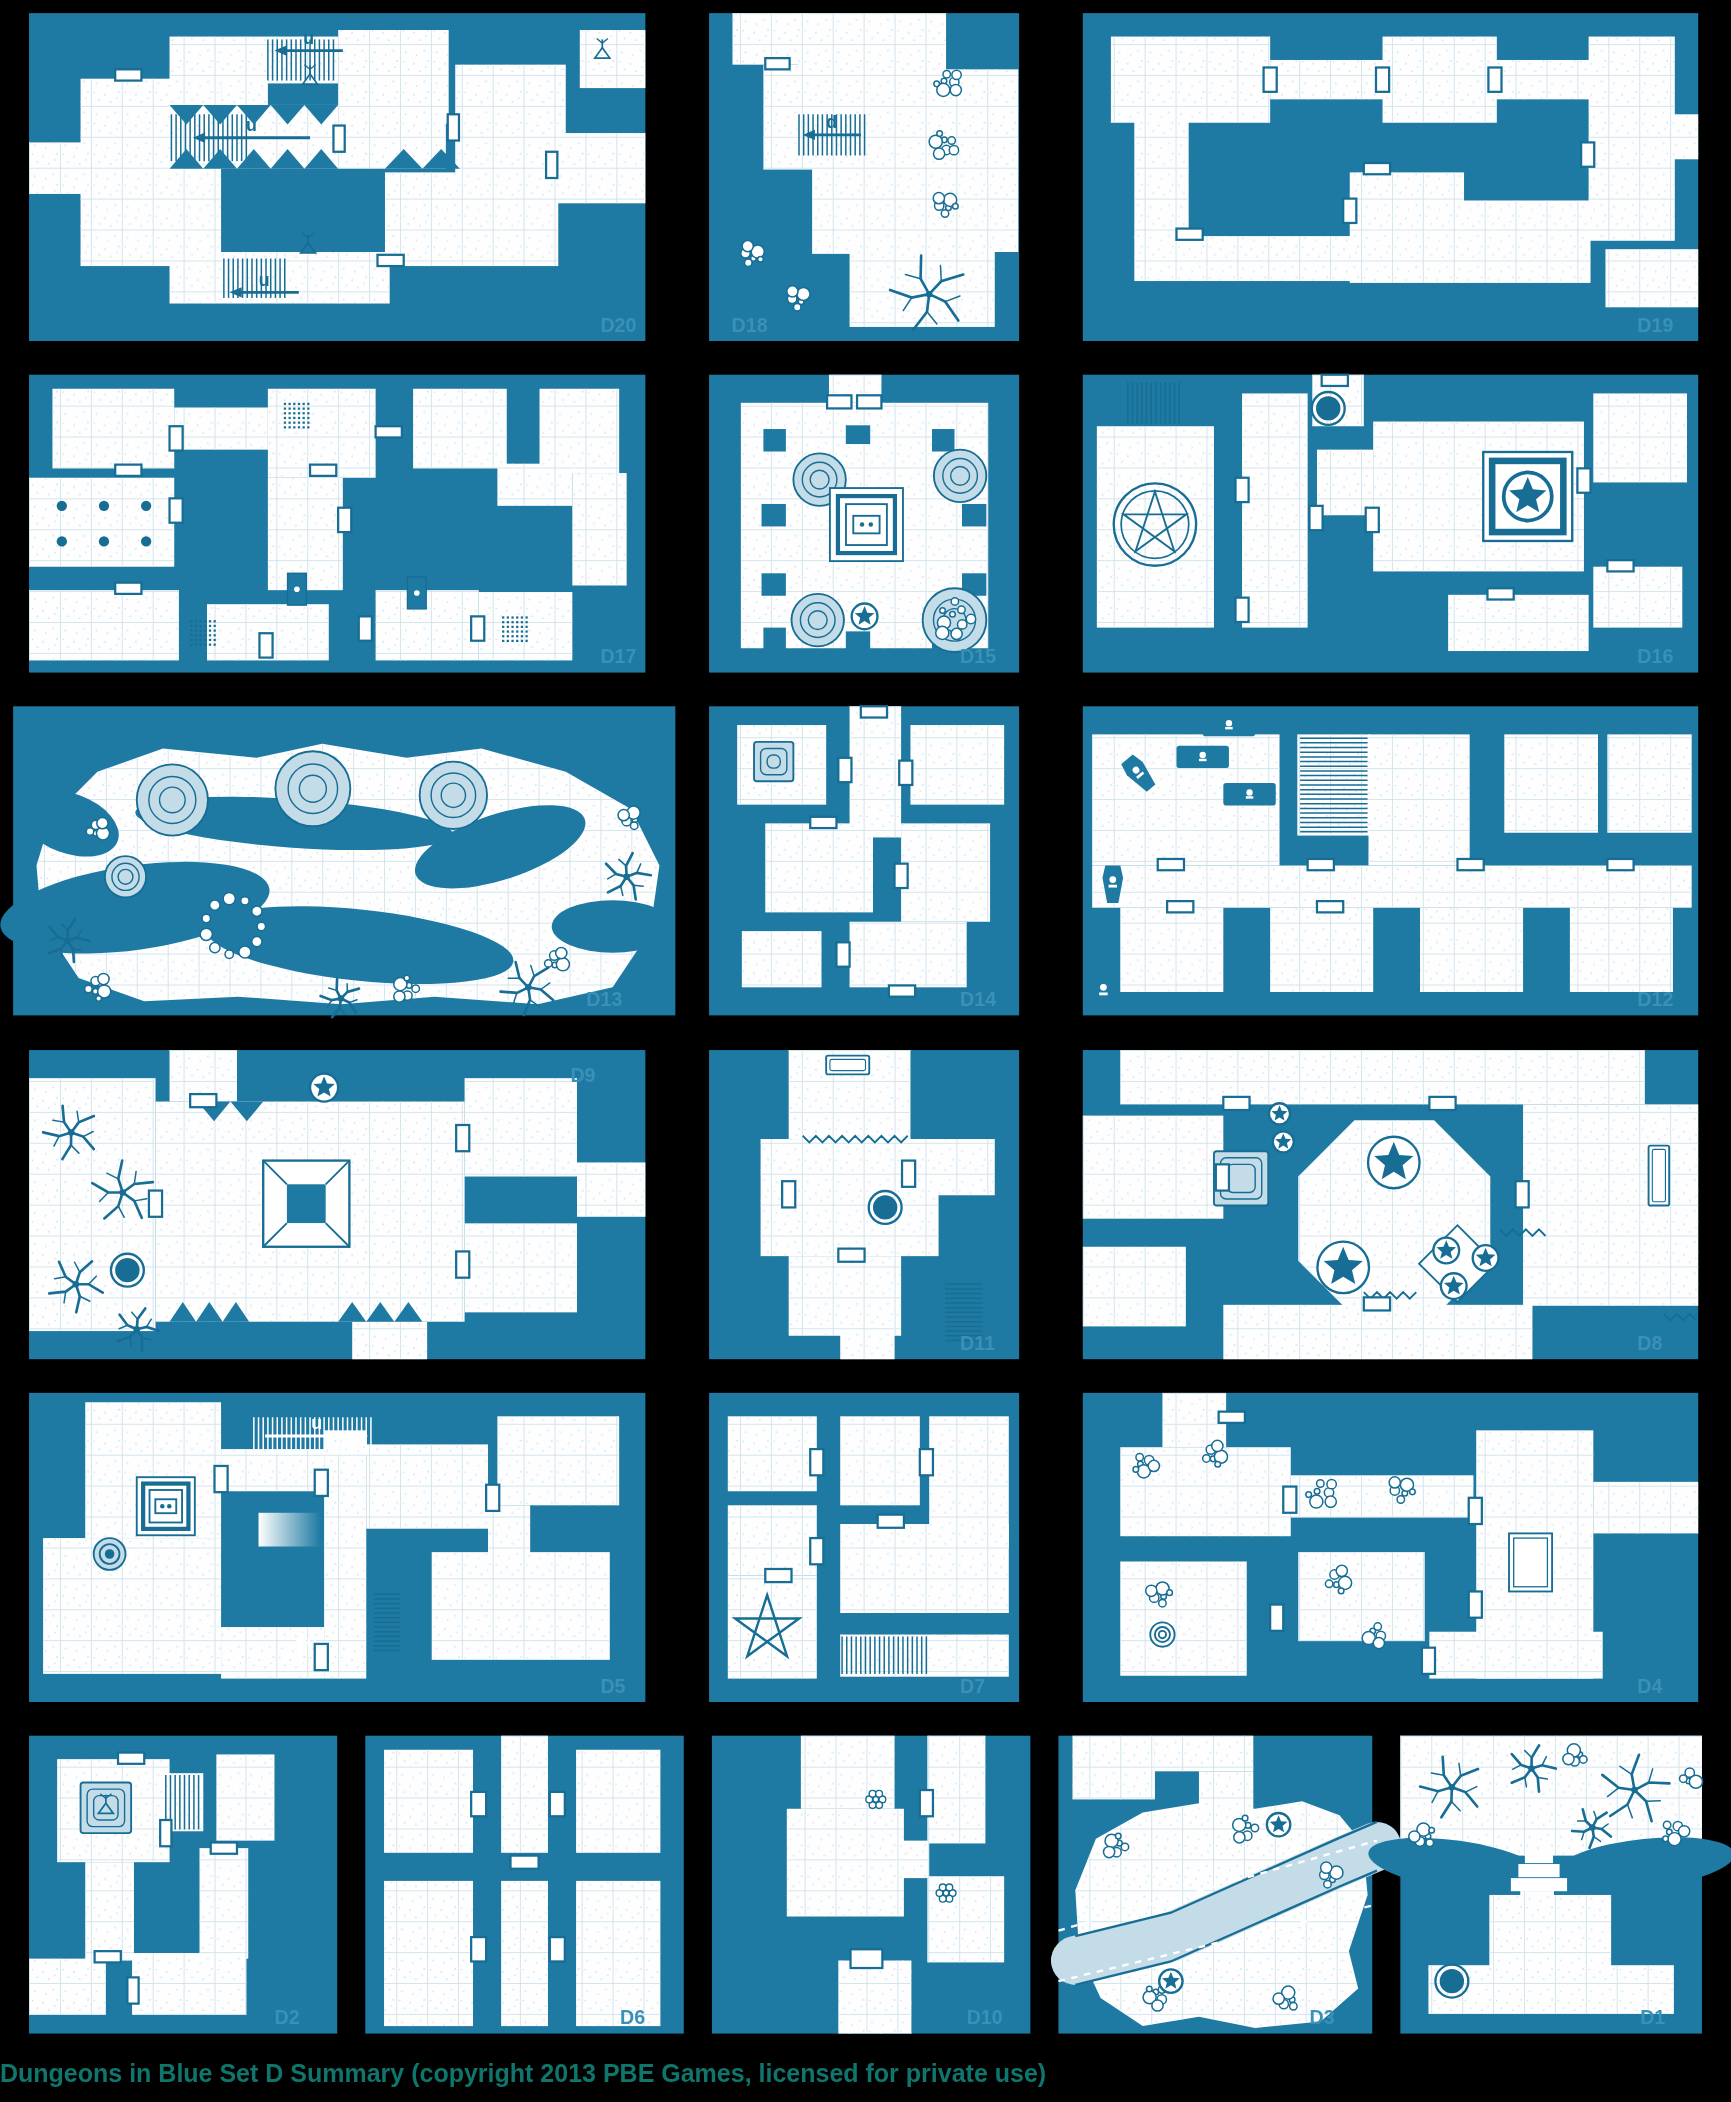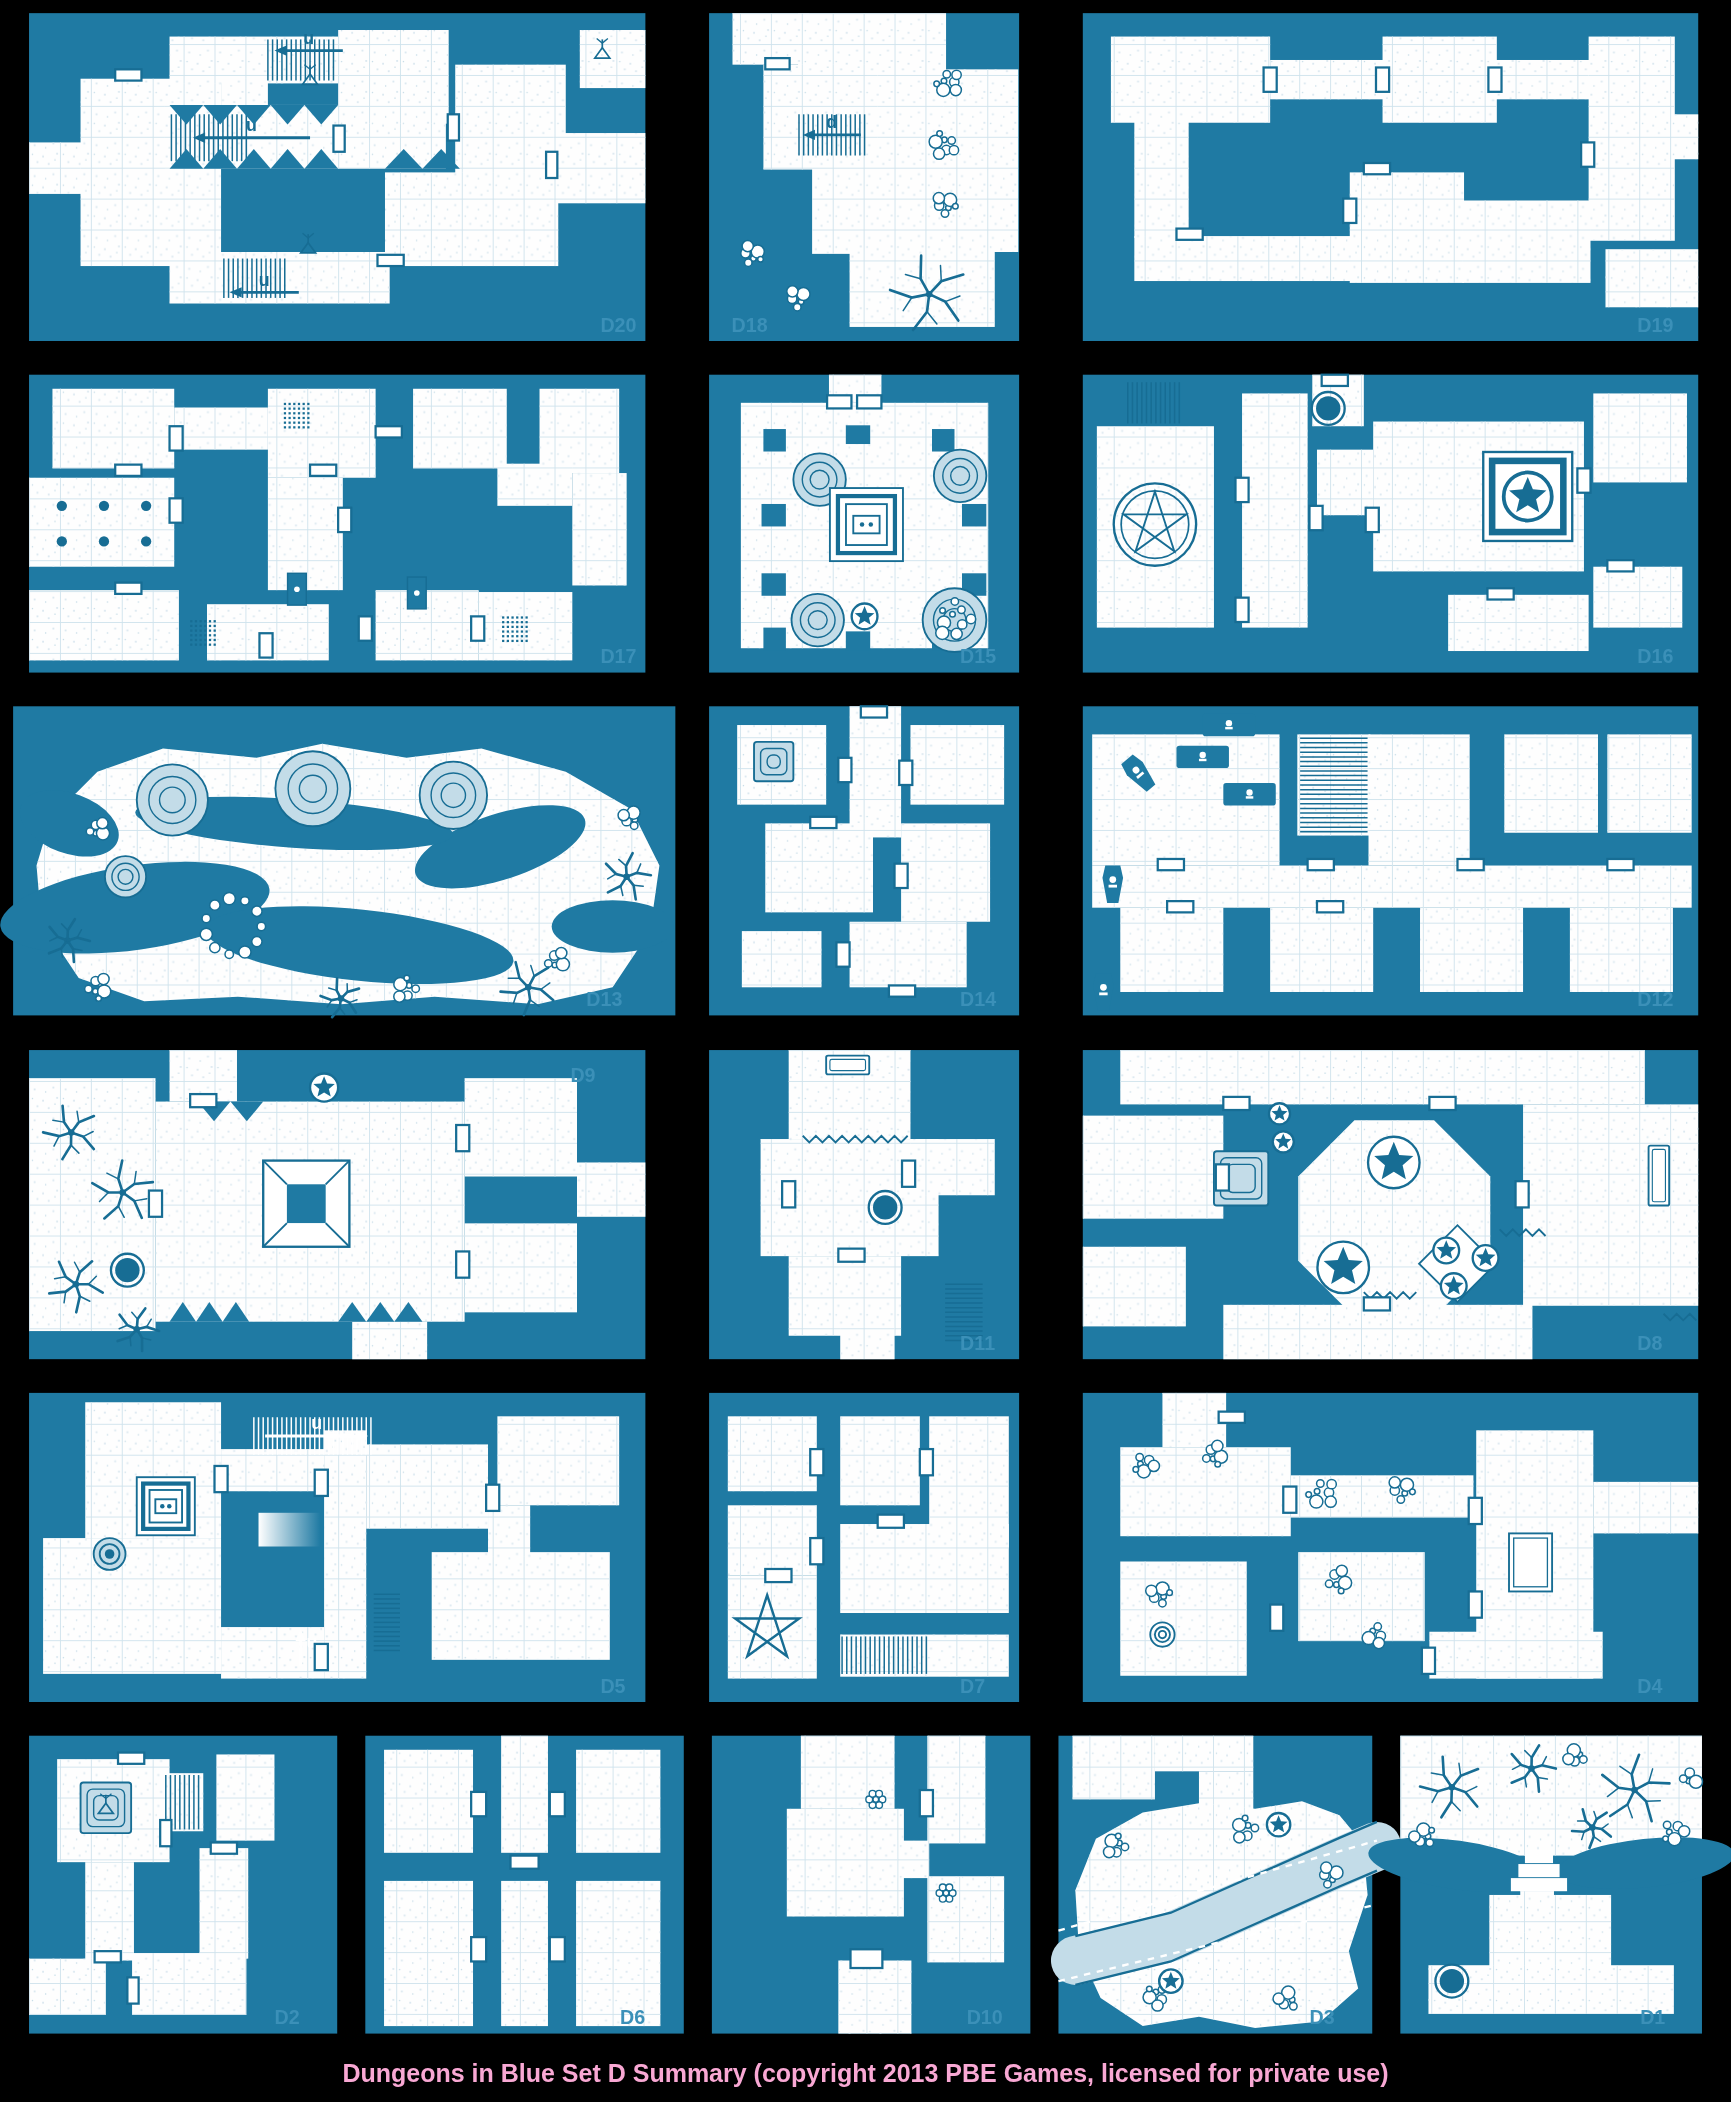--- a/index.html
+++ b/index.html
@@ -1,19 +1,19 @@
 <!DOCTYPE html>
 <html style="font-size:15px"><head>
 <meta charset="utf-8">
 <style>
   html,body{margin:0;padding:0;background:#000;}
   #page{position:relative;width:1731px;height:2102px;background:#000;overflow:hidden;}
   #sheet{position:absolute;left:0;top:0;}
-  #caption{position:absolute;left:0;top:2059px;width:100%;text-align:center;
-           font-family:"Liberation Sans",sans-serif;font-weight:bold;font-size:25px;color:#f9a8d4;}
+  #caption{position:absolute;left:0;top:2059px;width:100%;
+           font-family:"Liberation Sans",sans-serif;font-weight:bold;font-size:25px;color:#0f766e;}
 </style>
 </head>
 <body>
 
 <div id="page">
   <svg id="sheet" width="1731" height="2102" viewBox="0 0 1848 2244">
       <defs>
         <pattern id="gp" width="33" height="33" patternUnits="userSpaceOnUse">
           <path d="M33 .5H0M.5 0V33" stroke="#cfe2ec" fill="none" stroke-width="1"></path>
           <rect x="5" y="8" width="2" height="2" fill="#dbe8f0"></rect>

